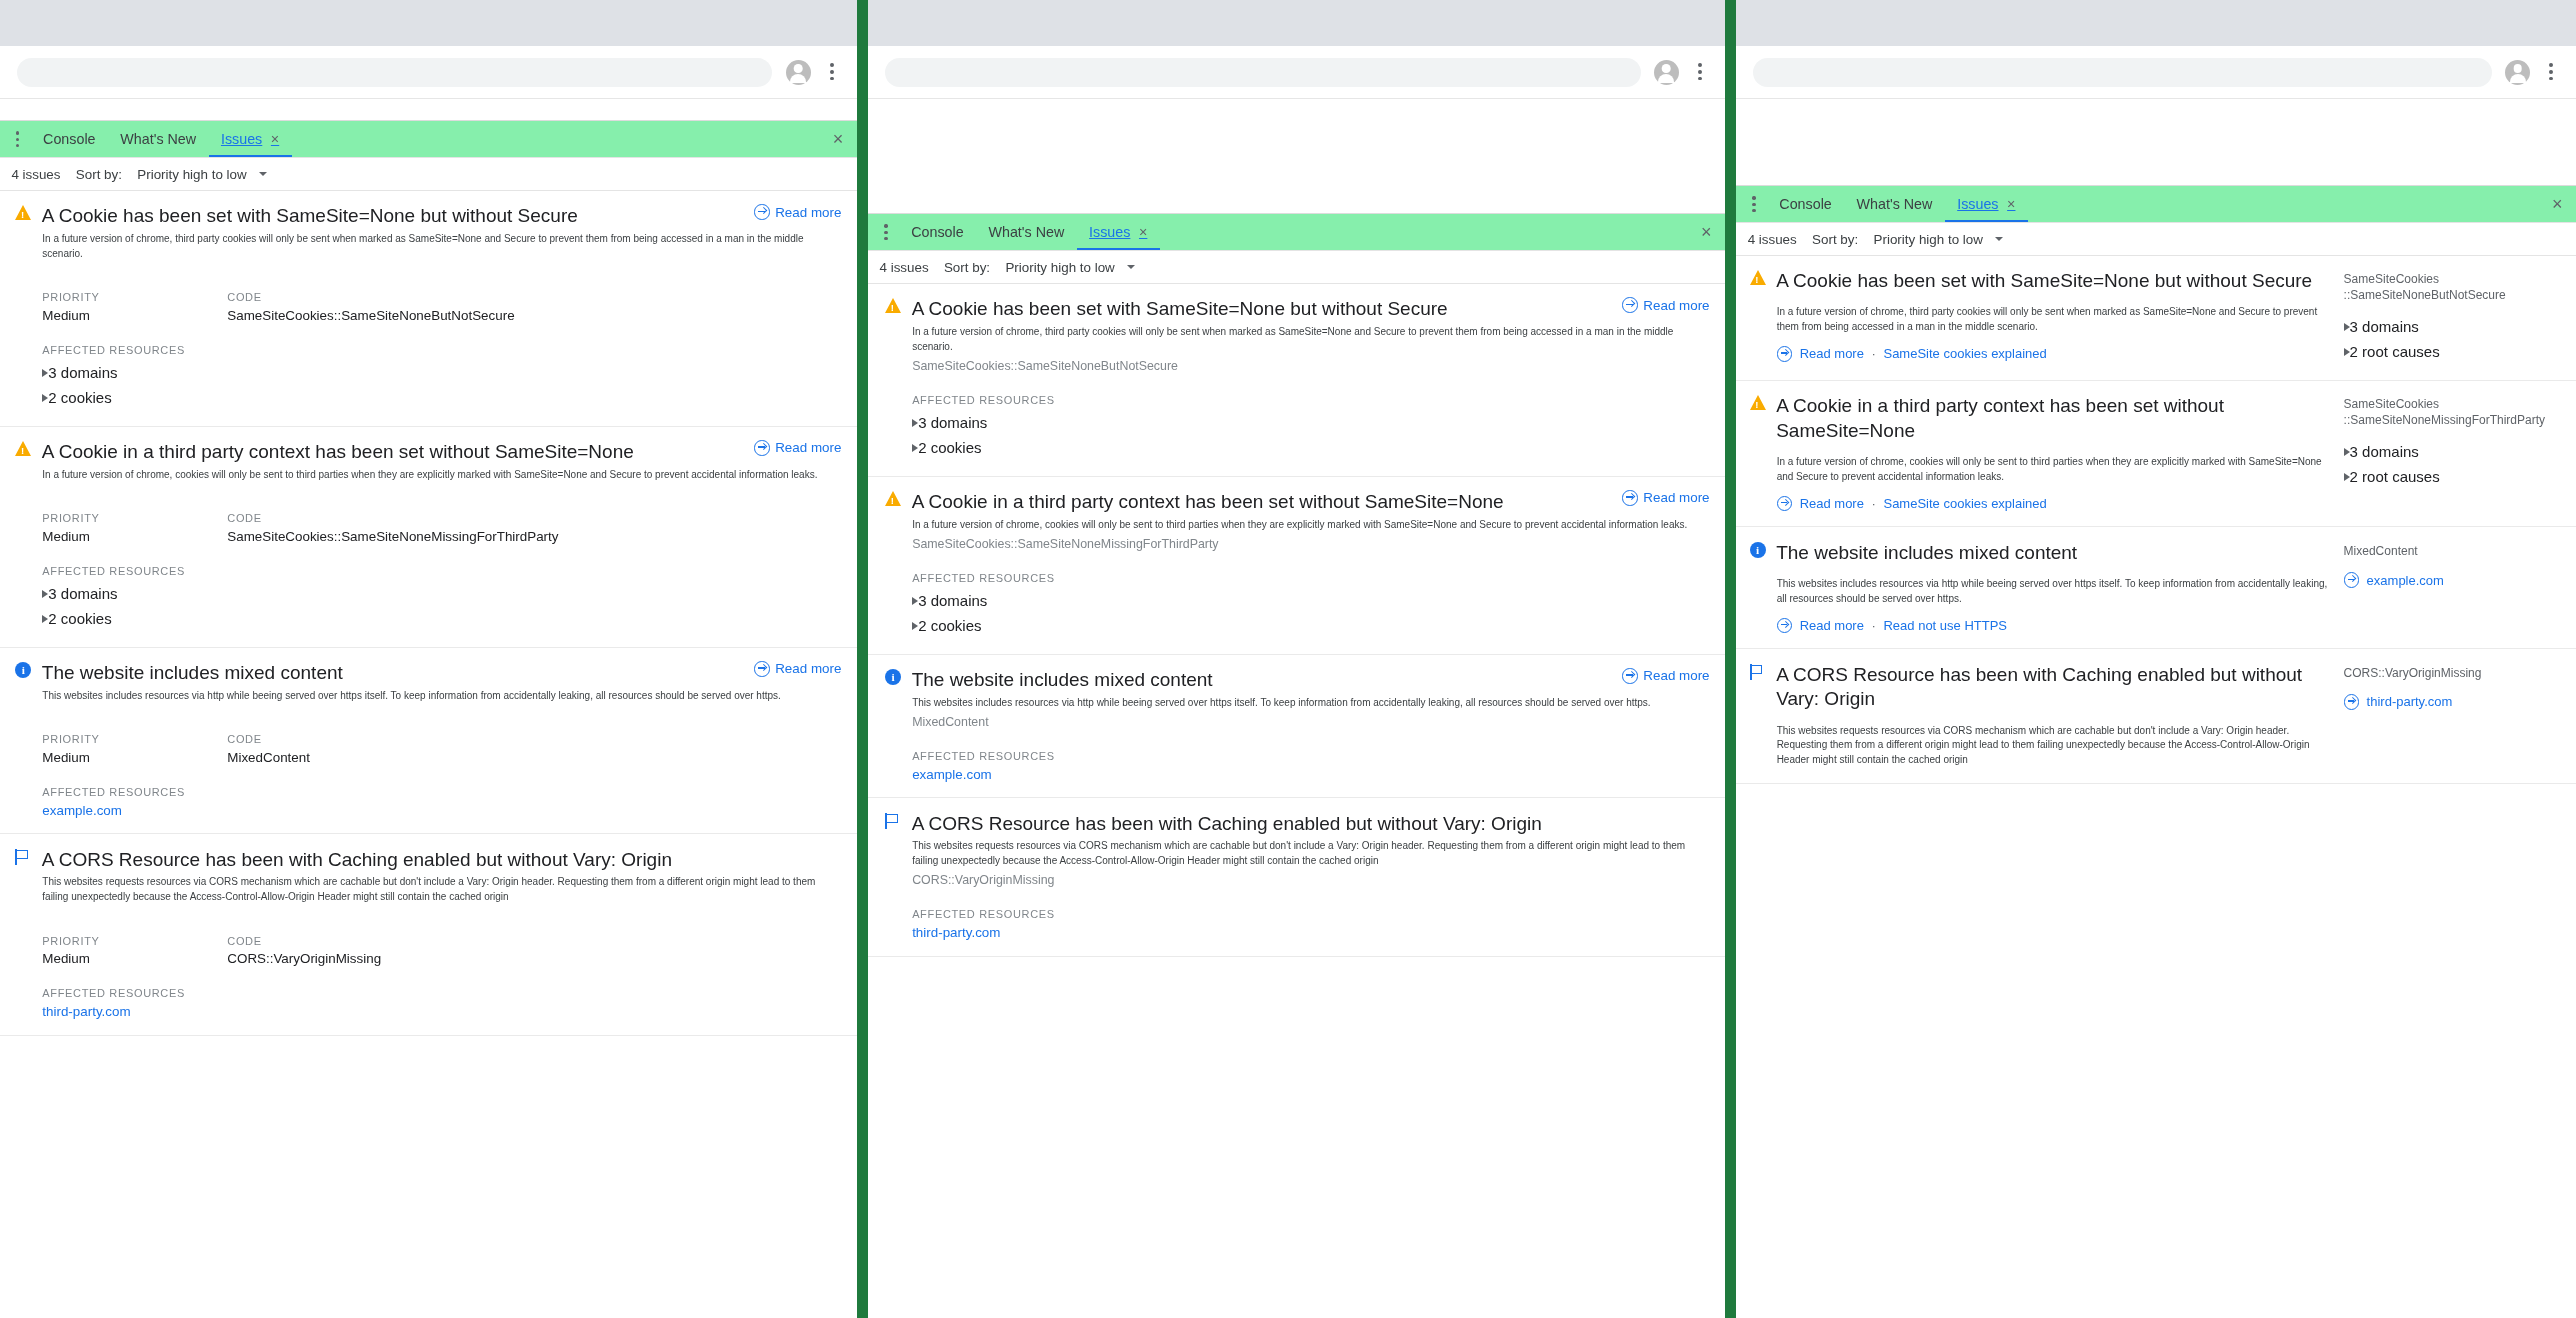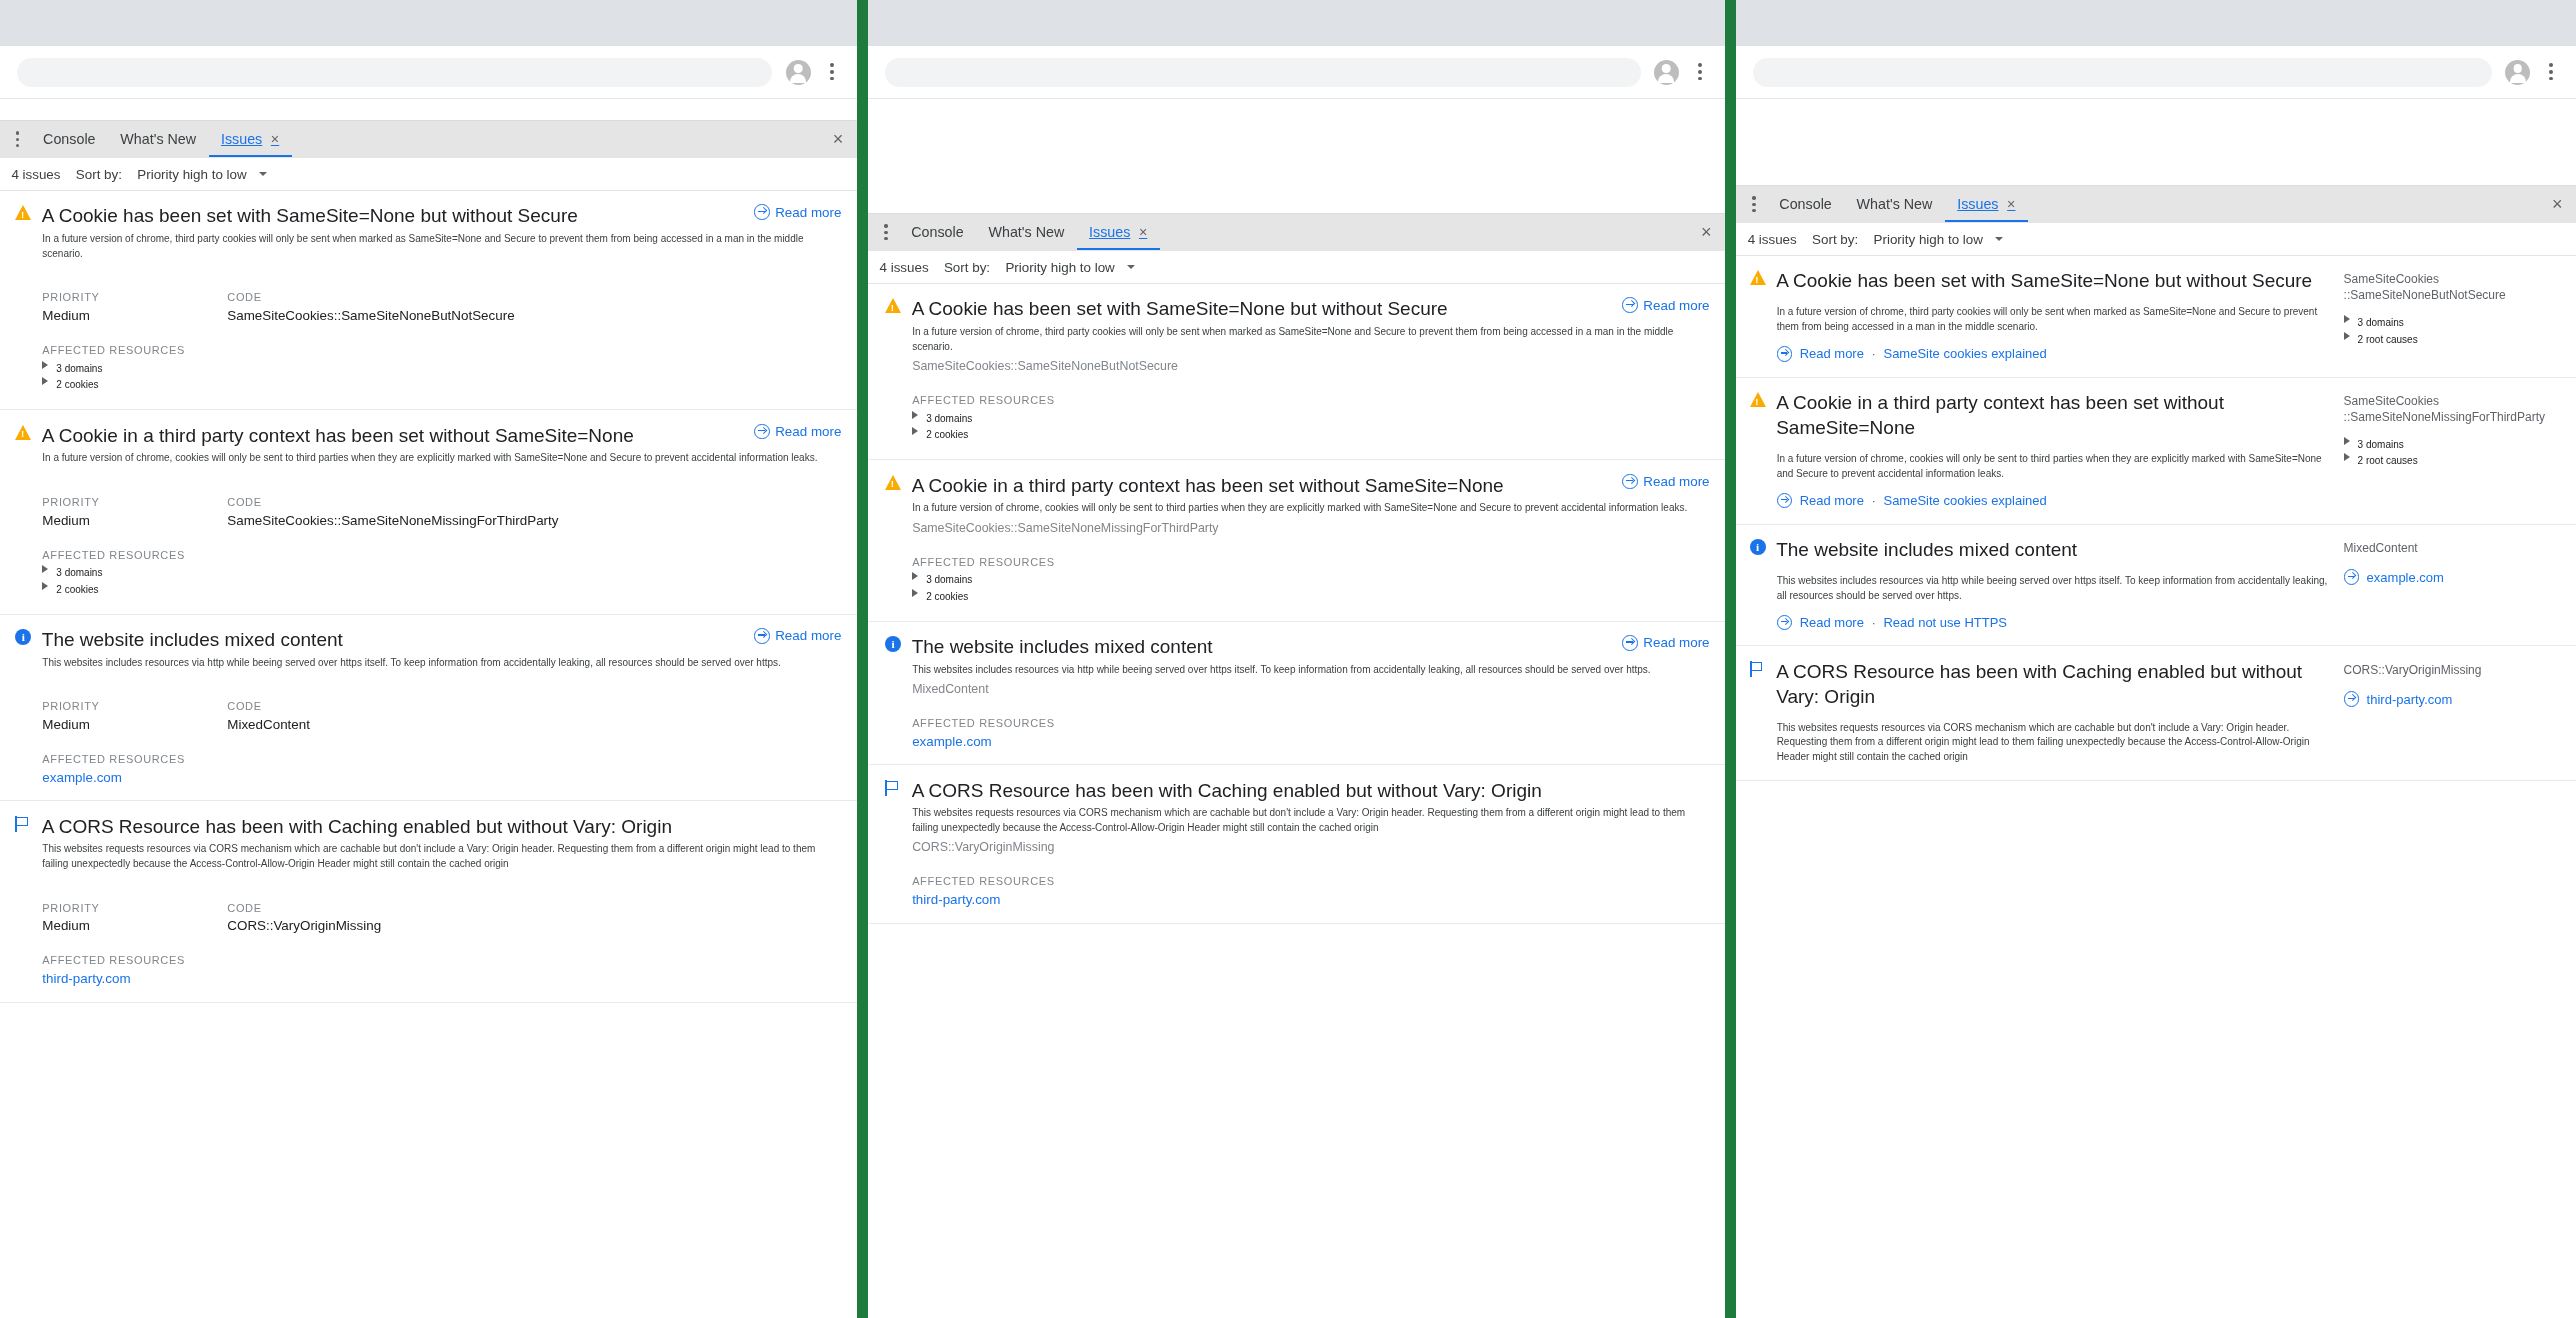--- a/index.html
+++ b/index.html
@@ -44,21 +44,21 @@
   .kebab span:nth-child(1){top:3.8px}
   .kebab span:nth-child(2){top:10.5px}
   .kebab span:nth-child(3){top:17px}
 
   .page-blank{background:#fff;}
 
   
   .drawer{border-top:1px solid #dcdcdc;background:#fff;}
   .tabbar{
     height:36px;display:flex;align-items:center;border-bottom:1px solid #e4e4e4;
-    background:#e5e5e5;position:relative;
+    background:#86efac;position:relative;
   }
   .tab-kebab{width:25px;height:25px;position:relative;margin-left:5.7px;flex:none;}
   .tab-kebab span{position:absolute;left:10.5px;width:3.3px;height:3.3px;border-radius:50%;background:#5f6368;}
   .tab-kebab span:nth-child(1){top:4.8px}
   .tab-kebab span:nth-child(2){top:11px}
   .tab-kebab span:nth-child(3){top:17px}
   .tab{
     font-size:14.3px;color:#3c4043;padding:0 12.4px;height:36px;line-height:36px;
     white-space:nowrap;
   }
@@ -133,21 +133,21 @@
   }
   .meta-row{display:flex;margin-top:30px;gap:32px;}
   .meta-col{min-width:0;}
   .meta-col.prio{width:153px;}
   .meta-label{
     font-size:11px;letter-spacing:.06em;color:#80868b;text-transform:uppercase;margin-bottom:4.8px;
   }
   .meta-val{font-size:13.4px;color:#202124;}
   .code-val{font-size:13.4px;color:#202124;}
   .affected{margin-top:21px;}
-  .tree{font-size:10px;color:#202124;display:flex;align-items:flex-start;gap:8px;line-height:1.65;}
+  .tree{font-size:15px;color:#202124;display:flex;align-items:center;gap:0;line-height:1.65;}
   .tri{
     width:0;height:0;border-top:4.8px solid transparent;border-bottom:4.8px solid transparent;
     border-left:6.7px solid #5f6368;
   }
   .link{color:#1a73e8;font-size:13.4px;}
   .codeline{font-size:12.4px;color:#80868b;margin-top:4.8px;}
 
   
   .issue2{border-bottom:1px solid #eaeaea;padding:13.4px 15.3px 15.3px 17px;}
   

